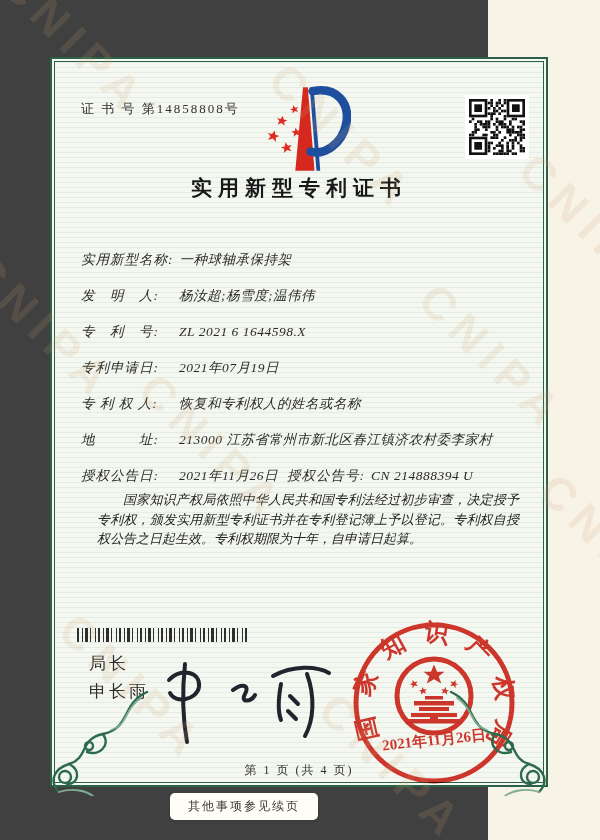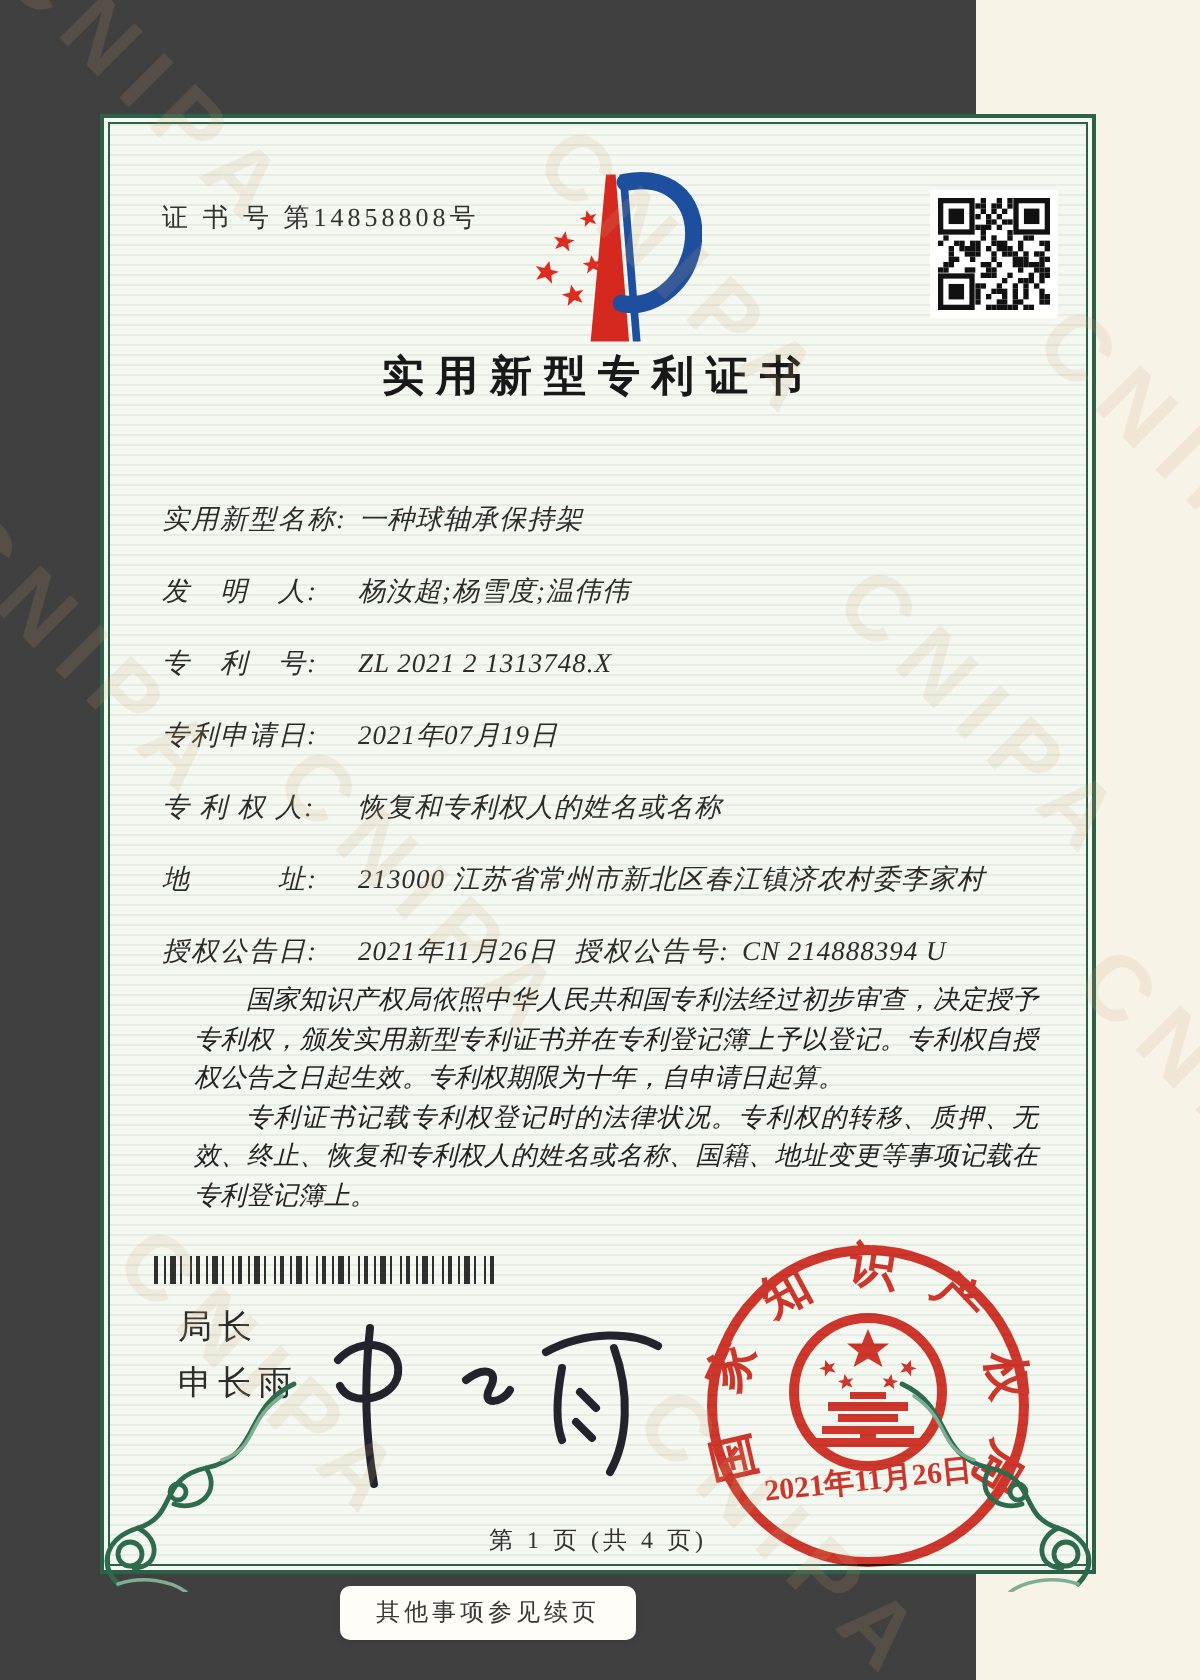--- a/index.html
+++ b/index.html
@@ -270,42 +270,41 @@
       <h1 class="title">实用新型专利证书</h1>
 
       <div class="fields">
         <div class="field-row">
           <span class="f-label">实用新型名称:</span><span class="f-value">一种球轴承保持架</span>
         </div>
         <div class="field-row">
           <span class="f-label">发　明　人:</span><span class="f-value">杨汝超;杨雪度;温伟伟</span>
         </div>
         <div class="field-row">
-          <span class="f-label">专　利　号:</span><span class="f-value">ZL 2021 2 1313748.X</span>
+          <span class="f-label">专　利　号:</span><span class="f-value">ZL 2021 6 1644598.X</span>
         </div>
         <div class="field-row">
           <span class="f-label">专利申请日:</span><span class="f-value">2021年07月19日</span>
         </div>
         <div class="field-row">
           <span class="f-label">专 利 权 人:</span><span class="f-value">恢复和专利权人的姓名或名称</span>
         </div>
         <div class="field-row">
           <span class="f-label">地　　　址:</span><span class="f-value">213000 江苏省常州市新北区春江镇济农村委李家村</span>
         </div>
         <div class="field-row">
           <span class="f-label">授权公告日:</span><span class="f-value">2021年11月26日</span>
           <span class="grant-no">
             <span class="f-label" style="min-width:0">授权公告号:</span><span class="f-value">CN 214888394 U</span>
           </span>
         </div>
       </div>
 
       <div class="body-text">
         <p>国家知识产权局依照中华人民共和国专利法经过初步审查，决定授予专利权，颁发实用新型专利证书并在专利登记簿上予以登记。专利权自授权公告之日起生效。专利权期限为十年，自申请日起算。</p>
-        <p>专利证书记载专利权登记时的法律状况。专利权的转移、质押、无效、终止、恢复和专利权人的姓名或名称、国籍、地址变更等事项记载在专利登记簿上。</p>
       </div>
 
       <div class="barcode"></div>
 
       <div class="director">
         <div>局长</div>
         <div>申长雨</div>
       </div>
 
       <svg class="sig-svg" viewBox="0 0 200 100">

